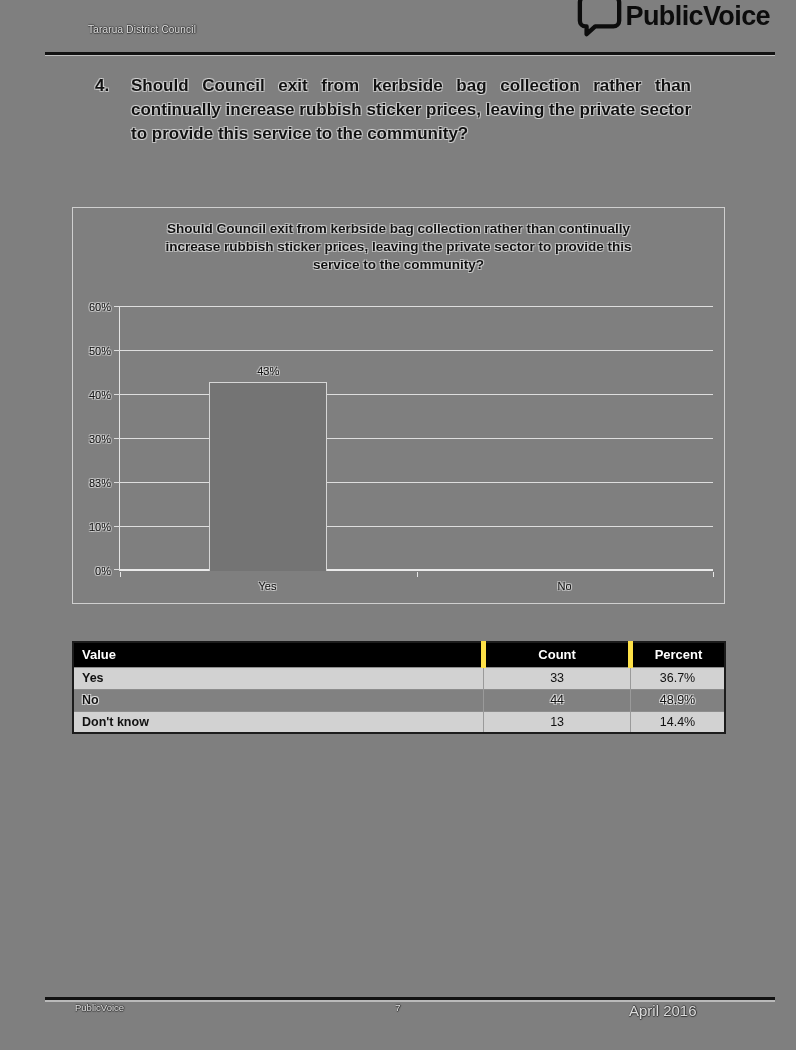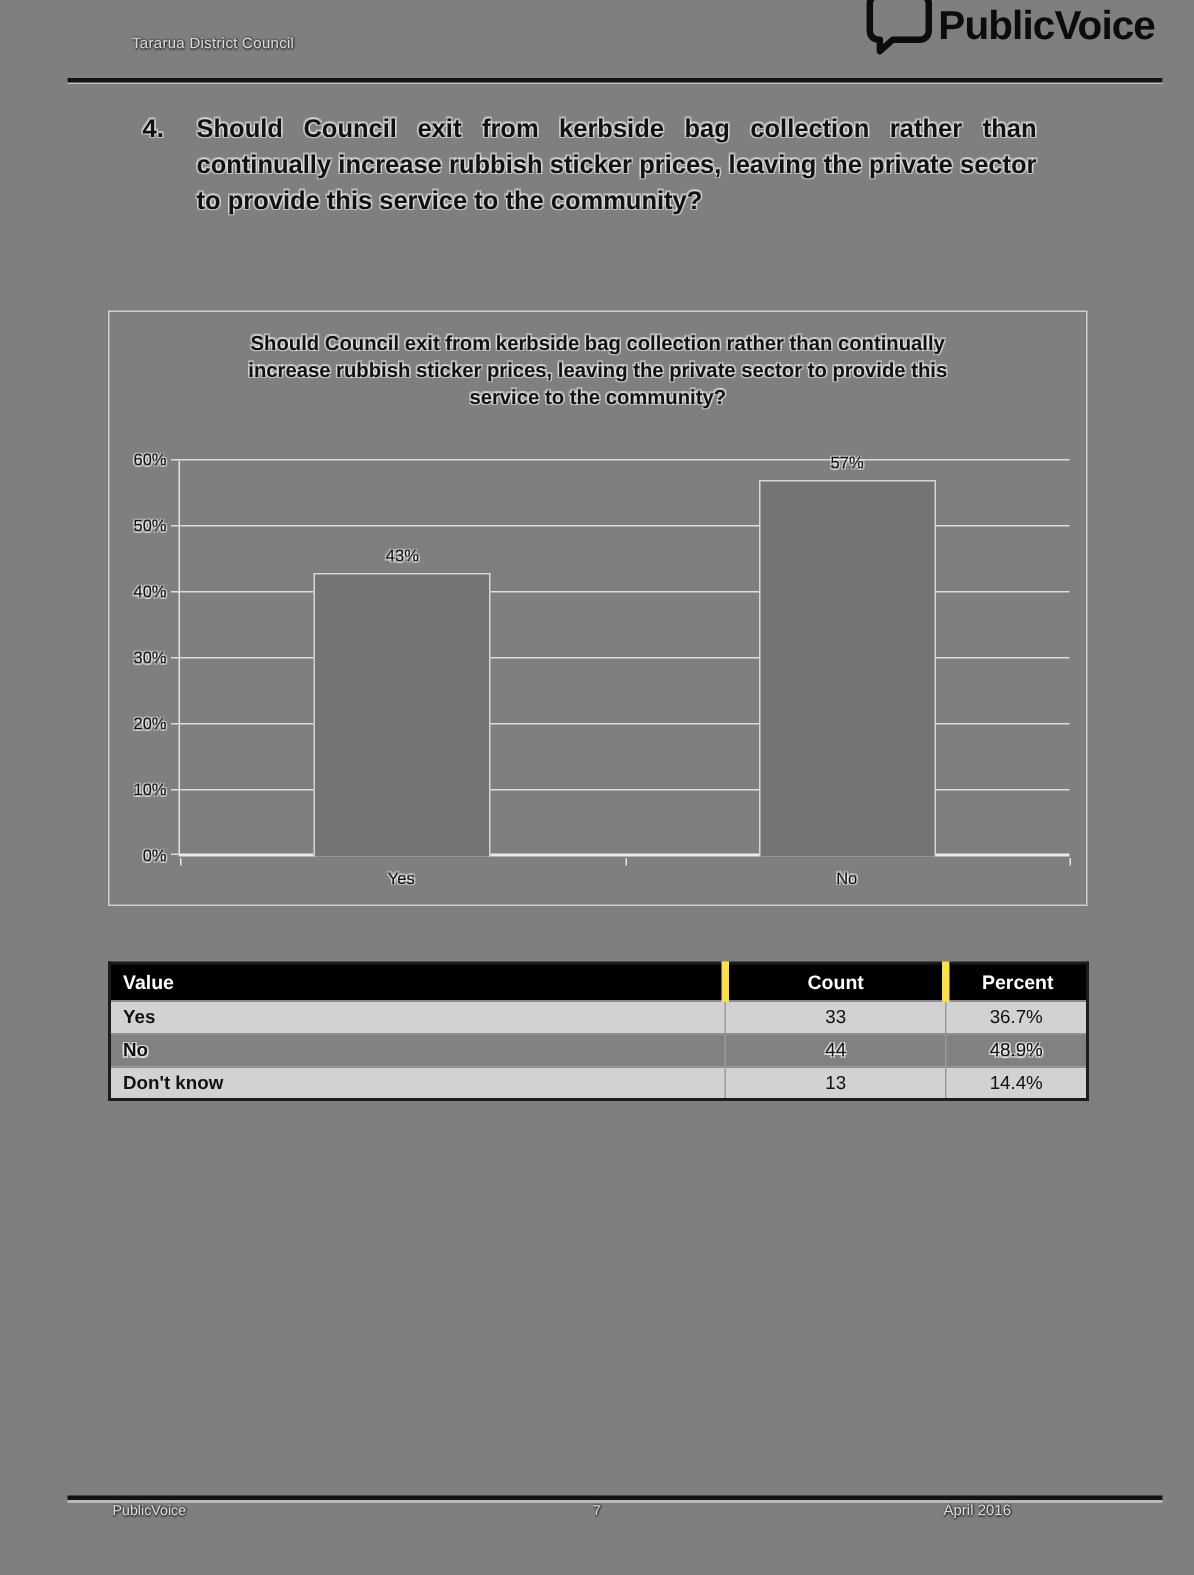--- a/index.html
+++ b/index.html
@@ -130,21 +130,21 @@
                  -1px 1px 0 rgba(255,255,255,.6), 1px 1px 0 rgba(255,255,255,.6);
   }
 
   
   .footer-rule {
     position: absolute; left: 45px; top: 997px; width: 730px; height: 3px;
     background: #121212; box-shadow: 0 2px 0 rgba(235,235,235,.55);
   }
   .footer-left  { position: absolute; left: 75px;  top: 1002px; font-size: 9.5px; }
   .footer-page  { position: absolute; left: 0; right: 0; top: 1002px; text-align: center; font-size: 9.5px; }
-  .footer-right { position: absolute; left: 629px; top: 1002px; font-size: 10px; }
+  .footer-right { position: absolute; left: 629px; top: 1002px; font-size: 15px; }
 </style>
 </head>
 <body>
 
 <div class="page">
 
   <div class="council-name emboss-light">Tararua District Council</div>
 
   <div class="logo">
     <span class="logo-icon">
@@ -160,42 +160,38 @@
   <div class="question emboss">
     <span class="q-number">4.</span>
     <div class="q-text">Should Council exit from kerbside bag collection rather than continually increase rubbish sticker prices, leaving the private sector to provide this service to the community?</div>
   </div>
 
   <figure class="chart">
     <div class="chart-title emboss">Should Council exit from kerbside bag collection rather than continually increase rubbish sticker prices, leaving the private sector to provide this service to the community?</div>
     <div class="y-axis" id="y-axis">
         <div class="ytick emboss" style="bottom: 0%;">0%</div>
         <div class="ytick emboss" style="bottom: 16.6667%;">10%</div>
-        <div class="ytick emboss" style="bottom: 33.3333%;">20%</div>
+        <div class="ytick emboss" style="bottom: 33.3333%;">83%</div>
         <div class="ytick emboss" style="bottom: 50%;">30%</div>
         <div class="ytick emboss" style="bottom: 66.6667%;">40%</div>
         <div class="ytick emboss" style="bottom: 83.3333%;">50%</div>
         <div class="ytick emboss" style="bottom: 100%;">60%</div>
       </div>
     <div class="plot" id="plot">
         <div class="gridline baseline" style="bottom: 0%;"></div>
         <div class="gridline" style="bottom: 16.6667%;"></div>
         <div class="gridline" style="bottom: 33.3333%;"></div>
         <div class="gridline" style="bottom: 50%;"></div>
         <div class="gridline" style="bottom: 66.6667%;"></div>
         <div class="gridline" style="bottom: 83.3333%;"></div>
         <div class="gridline" style="bottom: 100%;"></div>
         <div class="bar-slot" style="left: calc(25% - 59px);">
           <div class="bar-label emboss" style="bottom: calc(71.6667% + 5px);">43%</div>
           <div class="bar" style="height: 71.6667%;"></div>
         </div>
-        <div class="bar-slot" style="left: calc(75% - 59px);">
-          <div class="bar-label emboss" style="bottom: calc(95% + 5px);">57%</div>
-          <div class="bar" style="height: 95%;"></div>
-        </div>
         <div class="xtick-mark" style="left: 0%;"></div>
         <div class="xtick-mark" style="left: 50%;"></div>
         <div class="xtick-mark" style="left: 100%;"></div>
       </div>
     <div class="x-labels" id="x-labels">
         <div class="xtick-label emboss" style="left: 25%;">Yes</div>
         <div class="xtick-label emboss" style="left: 75%;">No</div>
       </div>
   </figure>
 

